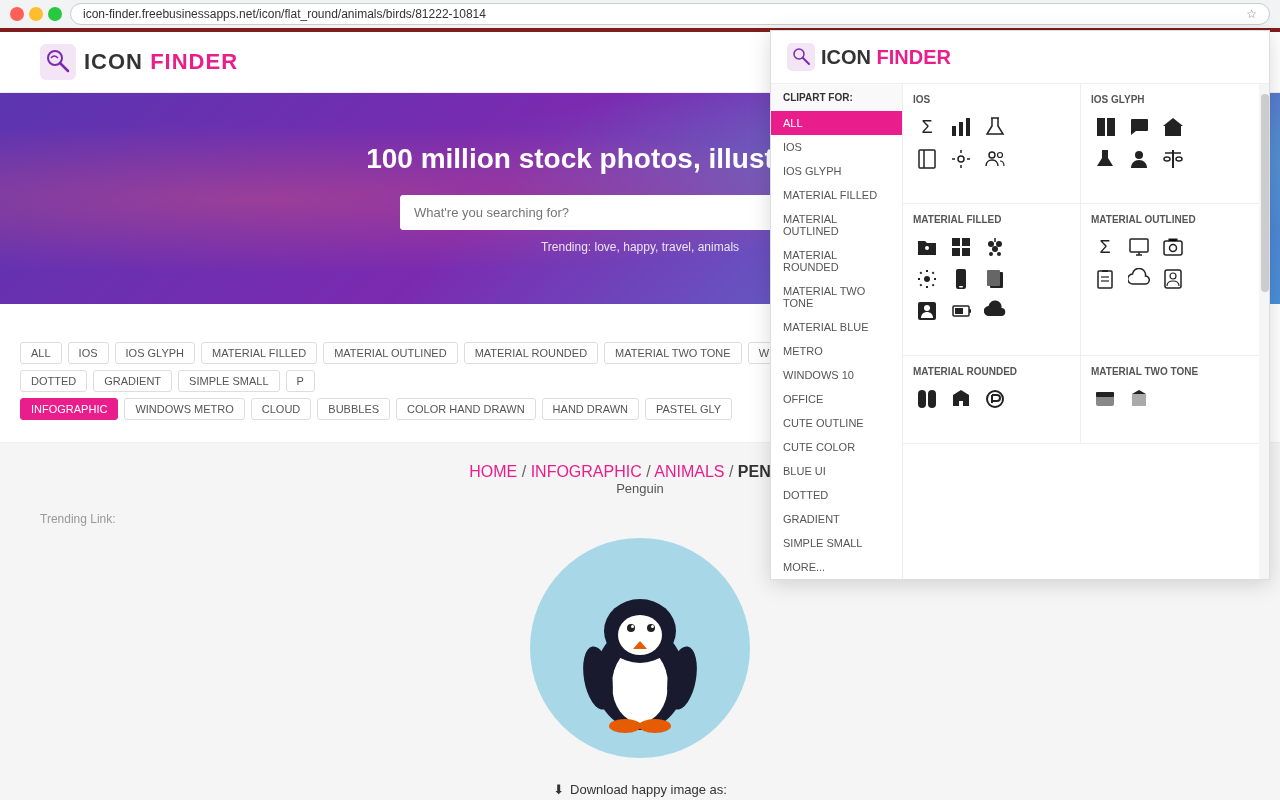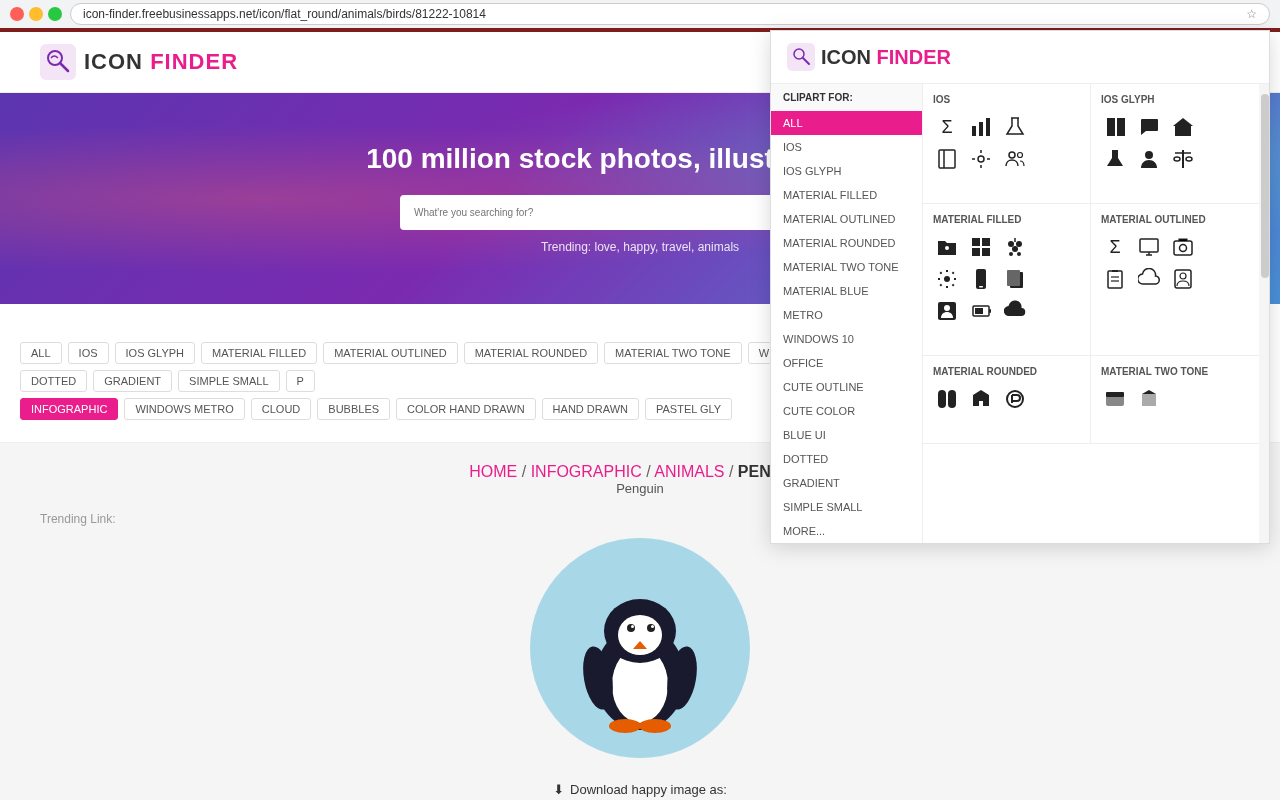--- a/index.html
+++ b/index.html
@@ -74,21 +74,21 @@
       border-radius: 4px;
       max-width: 480px;
       margin: 20px auto 10px;
       position: relative;
       z-index: 1;
     }
     .hero-search input {
       flex: 1;
       border: none;
       padding: 10px 14px;
-      font-size: 10px;
+      font-size: 13px;
       border-radius: 4px 0 0 4px;
       outline: none;
     }
     .hero-search button {
       background: none;
       border: none;
       padding: 10px 12px;
       cursor: pointer;
       color: #999;
     }
@@ -161,21 +161,21 @@
       gap: 10px;
     }
     .dropdown-logo { display: flex; align-items: center; gap: 6px; }
     .dropdown-logo-text { font-size: 20px; font-weight: 900; }
     .dropdown-logo-text .icon-part { color: #333; }
     .dropdown-logo-text .finder-part { color: #e91e8c; }
     .dropdown-tagline { font-size: 11px; color: #666; }
 
     .dropdown-body { display: flex; }
     .dropdown-sidebar {
-      width: 152px;
+      width: 132px;
       border-right: 1px solid #eee;
       flex-shrink: 0;
     }
     .dropdown-sidebar .section-label {
       padding: 8px 12px;
       font-size: 10px;
       font-weight: 700;
       color: #333;
       text-transform: uppercase;
       background: #f9f9f9;

